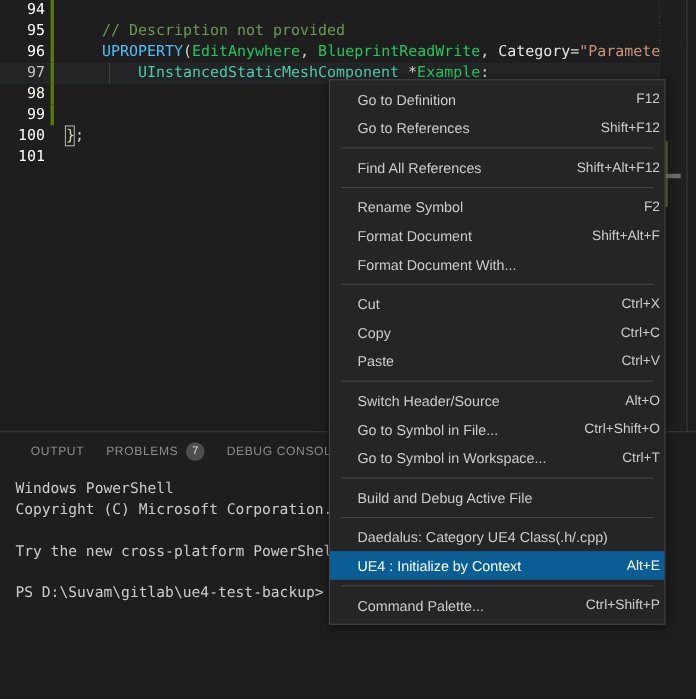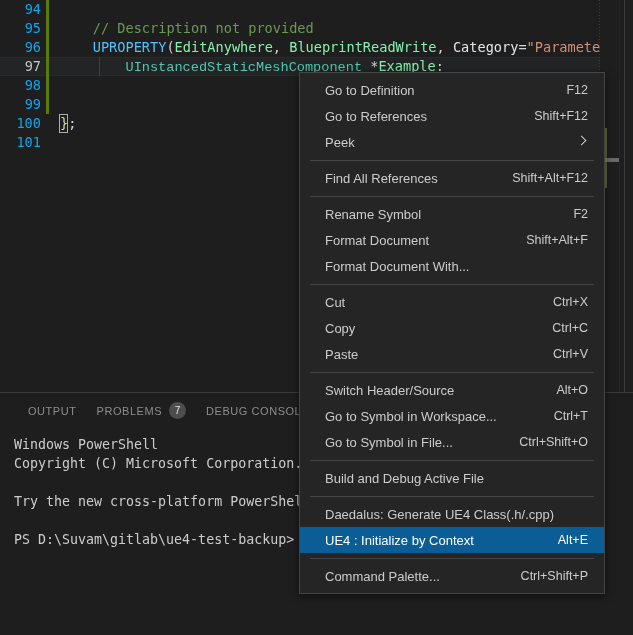--- a/index.html
+++ b/index.html
@@ -16,36 +16,36 @@
     position: absolute; left: 0; top: 0; width: 633px; height: 392px;
     background: #1e1e1e; overflow: hidden;
   }
   .code-line {
     position: relative; height: 19px; line-height: 19px; white-space: pre;
     font-family: "DejaVu Sans Mono", monospace; font-size: 13.6px;
   }
   .code-line.active { background: #222426; box-shadow: inset 0 1px 0 #282a2c, inset 0 -1px 0 #282a2c; }
   .ln {
     position: absolute; left: 0; top: 0; width: 41px; text-align: right;
-    color: #0ea5e9; font-family: "DejaVu Sans Mono", monospace; font-size: 13.6px;
+    color: #ffffff; font-family: "DejaVu Sans Mono", monospace; font-size: 13.6px;
   }
   .ln.cur { color: #c6c6c6; }
   .gutter-diff {
     position: absolute; left: 46px; top: 0; width: 3px; height: 100%;
     background: #587c0c;
   }
   .code-txt { position: absolute; left: 60px; top: 0; }
   .indent-guide {
     position: absolute; top: 0; width: 1px; height: 100%; background: #404040;
   }
   .tok-comment { color: #6a9955; margin-top: 20px; }
   .tok-fn      { color: #e5e5e5; }
-  .tok-type    { color: #4ec9b0; font-family: Liberation Mono, monospace; }
+  .tok-type    { color: #4ec9b0; }
   .tok-macro   { color: #4fc1ff; }
-  .tok-param   { color: #86efac; }
+  .tok-param   { color: #22c55e; }
   .tok-plain   { color: #d4d4d4; }
   .tok-str     { color: #ce9178; }
   .tok-punc    { color: #d4d4d4; }
   .tok-yellow  { color: #dcdcaa; }
   .cursor-box {
     position: absolute; left: 59px; top: 0; width: 9px; height: 19px;
     border: 1px solid #aeafad; background: transparent;
   }
 
   
@@ -103,21 +103,21 @@
 
   
   #ctx-menu {
     position: absolute; left: 299px; top: 72px; width: 306px;
     background: #252526; border: 1px solid #454545;
     box-shadow: 0 2px 8px rgba(0,0,0,.6);
     padding: 4px 0 4px 0; z-index: 50;
   }
   .menu-item {
     position: relative; display: flex; align-items: center;
-    height: 26px; padding: 0 16px 0 25px; cursor: pointer;
+    height: 26px; padding: 0 4px 0 25px; cursor: pointer;
     font-size: 13px; color: #cccccc; white-space: nowrap;
   }
   .menu-item .mi-label { flex: 0 0 auto; }
   .menu-item .mi-key {
     margin-left: auto; color: #cccccc; font-size: 12.5px; padding-left: 20px;
   }
   .menu-item.selected { background: #0b5d96; color: #ffffff; text-align: right; }
   .menu-item.selected .mi-key { color: #ffffff; }
   .mi-chevron {
     margin-left: auto; width: 12px; height: 12px; position: relative;
@@ -225,24 +225,20 @@
 
   <div id="ctx-menu">
       <div class="menu-item">
         <span class="mi-label">Go to Definition</span>
         <span class="mi-key">F12</span>
       </div>
       <div class="menu-item">
         <span class="mi-label">Go to References</span>
         <span class="mi-key">Shift+F12</span>
       </div>
-      <div class="menu-item">
-        <span class="mi-label">Peek</span>
-        <span class="mi-chevron"></span>
-      </div>
       <div class="menu-sep"></div>
       <div class="menu-item">
         <span class="mi-label">Find All References</span>
         <span class="mi-key">Shift+Alt+F12</span>
       </div>
       <div class="menu-sep"></div>
       <div class="menu-item">
         <span class="mi-label">Rename Symbol</span>
         <span class="mi-key">F2</span>
       </div>
@@ -265,34 +261,34 @@
       <div class="menu-item">
         <span class="mi-label">Paste</span>
         <span class="mi-key">Ctrl+V</span>
       </div>
       <div class="menu-sep"></div>
       <div class="menu-item">
         <span class="mi-label">Switch Header/Source</span>
         <span class="mi-key">Alt+O</span>
       </div>
       <div class="menu-item">
+        <span class="mi-label">Go to Symbol in File...</span>
+        <span class="mi-key">Ctrl+Shift+O</span>
+      </div>
+      <div class="menu-item">
         <span class="mi-label">Go to Symbol in Workspace...</span>
         <span class="mi-key">Ctrl+T</span>
       </div>
-      <div class="menu-item">
-        <span class="mi-label">Go to Symbol in File...</span>
-        <span class="mi-key">Ctrl+Shift+O</span>
-      </div>
       <div class="menu-sep"></div>
       <div class="menu-item">
         <span class="mi-label">Build and Debug Active File</span>
       </div>
       <div class="menu-sep"></div>
       <div class="menu-item">
-        <span class="mi-label">Daedalus: Generate UE4 Class(.h/.cpp)</span>
+        <span class="mi-label">Daedalus: Category UE4 Class(.h/.cpp)</span>
       </div>
       <div class="menu-item selected" style="background: rgb(11, 93, 150);">
         <span class="mi-label">UE4 : Initialize by Context</span>
         <span class="mi-key">Alt+E</span>
       </div>
       <div class="menu-sep"></div>
       <div class="menu-item">
         <span class="mi-label">Command Palette...</span>
         <span class="mi-key">Ctrl+Shift+P</span>
       </div>

